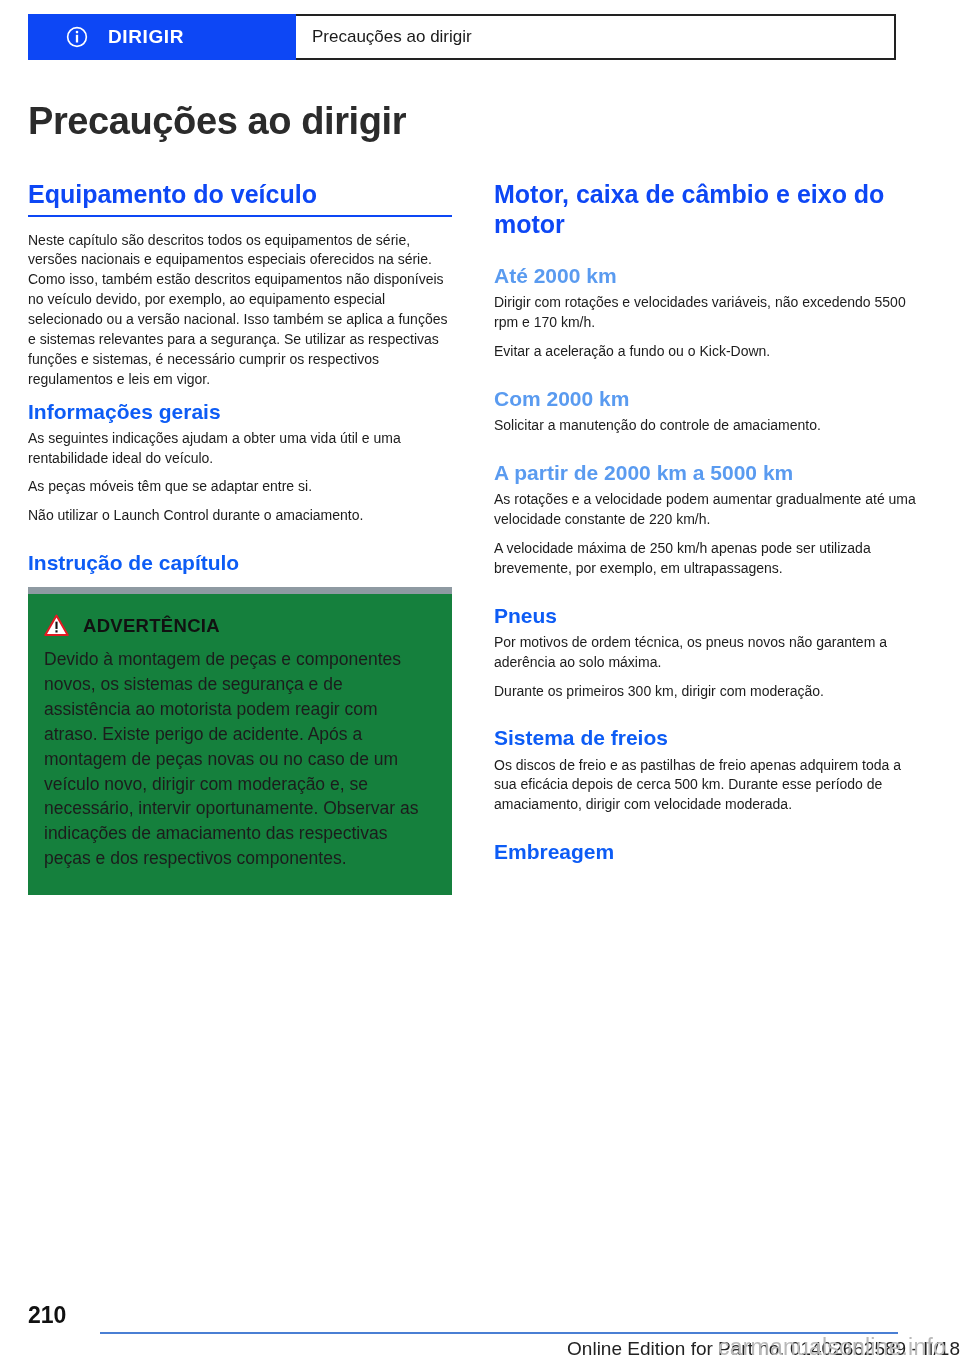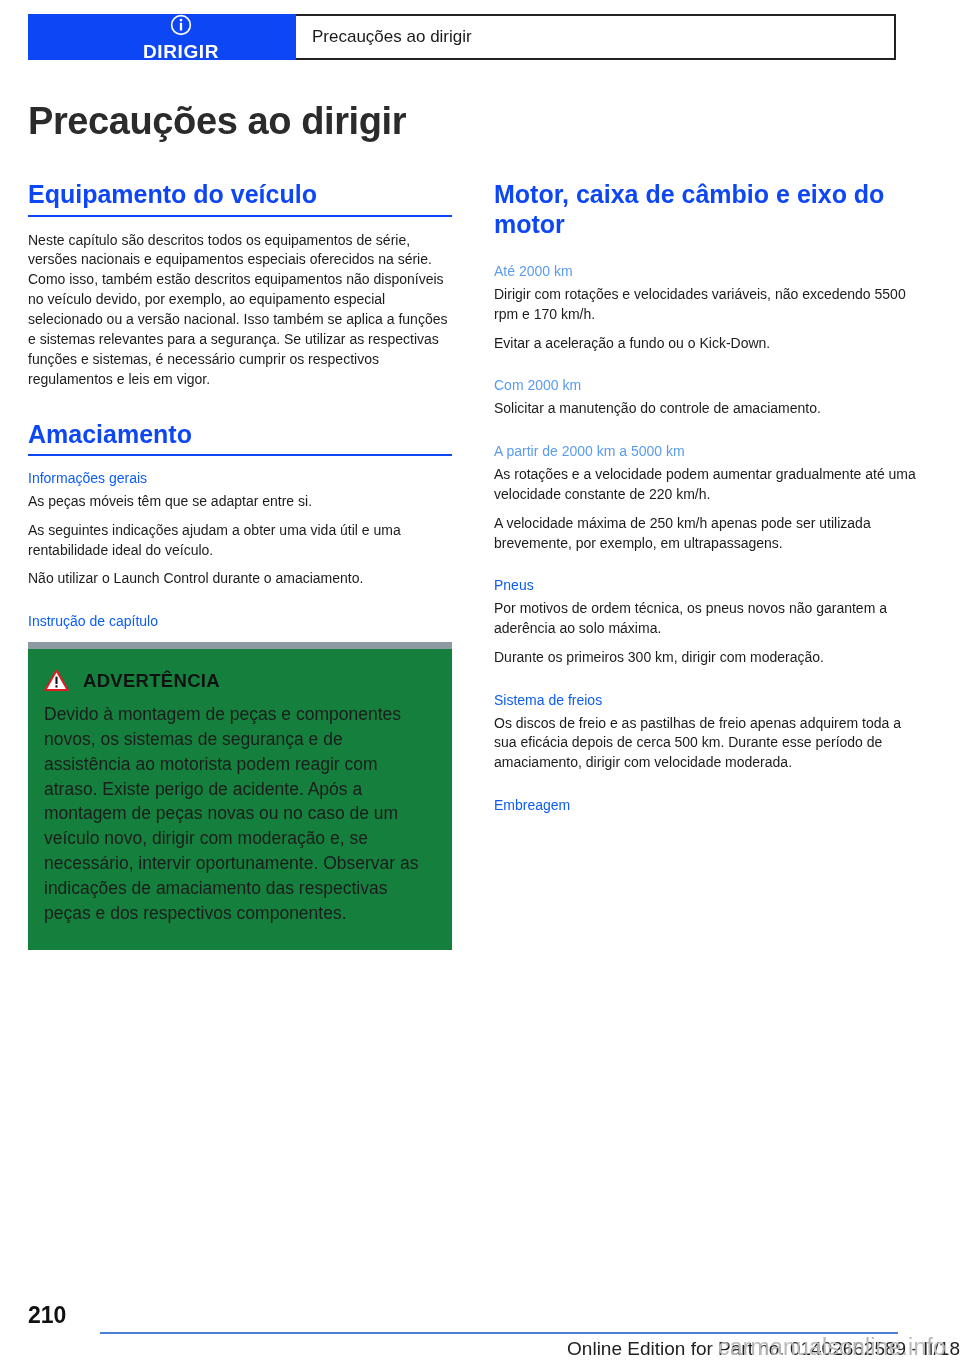--- a/index.html
+++ b/index.html
@@ -29,23 +29,22 @@
     height: 46px;
     display: flex;
     align-items: stretch;
   }
 
   .header-chapter {
     width: 268px;
     background: #0d47f5;
     display: flex;
     align-items: center;
-    gap: 5px;
+    gap: 20px;
     padding-left: 38px;
-    flex-direction: column;
   }
 
   .info-icon {
     width: 22px;
     height: 22px;
     flex: 0 0 22px;
     display: block;
   }
 
   .header-chapter-label {
@@ -100,22 +99,22 @@
     font-size: 25px;
     font-weight: bold;
     color: #0d47f5;
     line-height: 1.18;
     padding-bottom: 5px;
     border-bottom: 2px solid #0d47f5;
     margin-bottom: 14px;
   }
 
   h2.sub {
-    font-size: 14px;
-    font-weight: normal;
+    font-size: 21px;
+    font-weight: bold;
     color: #0d5cf5;
     line-height: 1.2;
     margin-bottom: 5px;
   }
 
   h2.sub.light {
     color: #5a9bf0;
   }
 
   h1.sect.plain {
@@ -242,25 +241,24 @@
 
   <h1 class="page-title">Precauções ao dirigir</h1>
 
   <div class="columns">
 
     <div class="col">
 
       <h1 class="sect">Equipamento do veículo</h1>
       <p class="body">Neste capítulo são descritos todos os equipamentos de série, versões nacionais e equipamentos especiais oferecidos na série. Como isso, também estão descritos equipamentos não disponíveis no veículo devido, por exemplo, ao equipamento especial selecionado ou a versão nacional. Isso também se aplica a funções e sistemas relevantes para a segurança. Se utilizar as respectivas funções e sistemas, é necessário cumprir os respectivos regulamentos e leis em vigor.</p>
 
-      <h1 class="sect gap-top-lg">Amaciamento</h1>
 
       <h2 class="sub">Informações gerais</h2>
+      <p class="body">As seguintes indicações ajudam a obter uma vida útil e uma rentabilidade ideal do veículo.</p>
       <p class="body">As peças móveis têm que se adaptar entre si.</p>
-      <p class="body">As seguintes indicações ajudam a obter uma vida útil e uma rentabilidade ideal do veículo.</p>
       <p class="body">Não utilizar o Launch Control durante o amaciamento.</p>
 
       <h2 class="sub gap-top">Instrução de capítulo</h2>
 
       <div class="warn-box">
         <div class="warn-inner">
           <div class="warn-head">
             <svg class="warn-tri" viewBox="0 0 26 24">
               <path d="M13 1.6 L24.7 22 L1.3 22 Z" fill="#ffffff" stroke="#e11b22" stroke-width="2.1" stroke-linejoin="round"></path>
               <rect x="11.9" y="8" width="2.2" height="7.6" fill="#111111"></rect>

